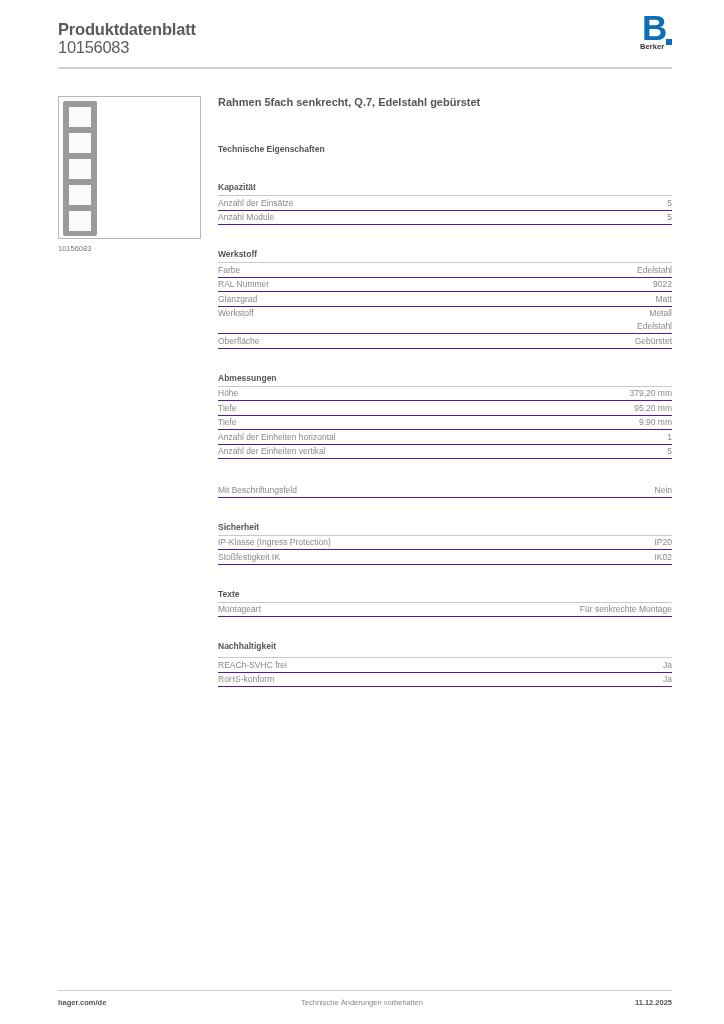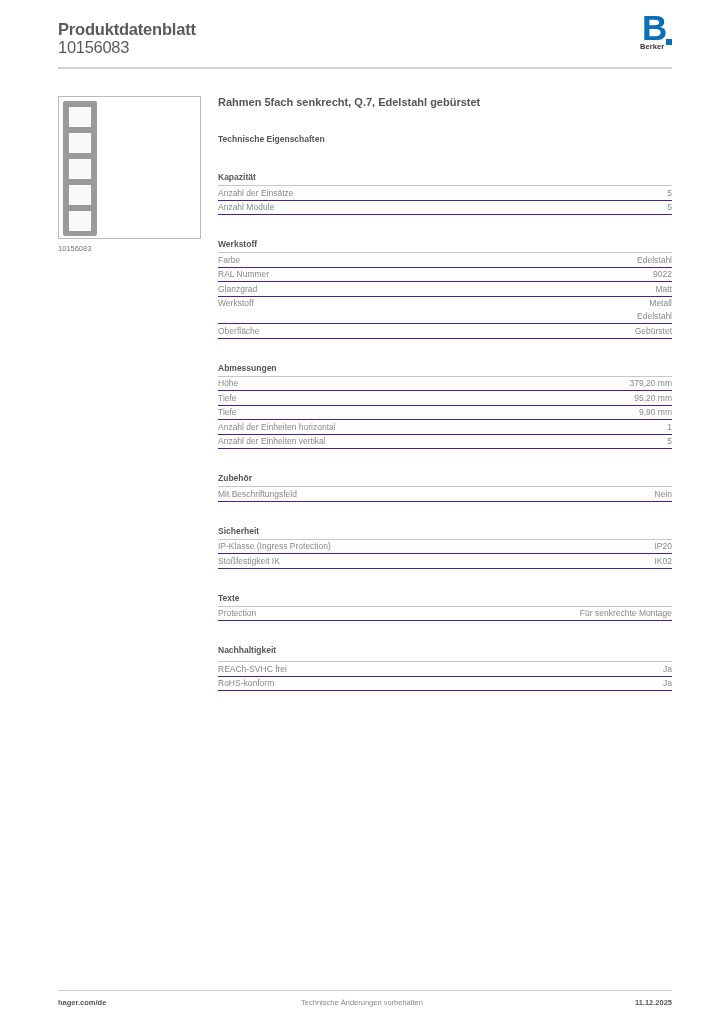--- a/index.html
+++ b/index.html
@@ -13,21 +13,21 @@
   .logo-dot { position: absolute; left: 26px; top: 25px; width: 6px; height: 6px; background: #0a6fb4; }
   .logo-text { position: absolute; left: 0px; top: 28px; font-size: 7.5px; font-weight: bold; color: #333; letter-spacing: 0.1px; }
 
   .img-box { position: absolute; left: 58px; top: 96px; width: 143px; height: 143px; border: 1px solid #b9b9b9; box-sizing: border-box; }
   .frame { position: absolute; left: 4px; top: 4px; width: 34px; height: 135px; background: #9a9a9a; border-radius: 2px; }
   .frame .slot { position: absolute; left: 6px; width: 22px; height: 20px; background: #fafafa; }
   .img-caption { position: absolute; left: 58px; top: 244px; font-size: 7.5px; color: #777; }
 
   .content { position: absolute; left: 218px; top: 96px; width: 454px; }
   .product-name { font-size: 11px; font-weight: bold; color: #555; height: 14px; }
-  .tech-heading { margin-top: 24px; font-size: 8.5px; font-weight: bold; color: #555; height: 14px; }
+  .tech-heading { margin-top: 34px; font-size: 8.5px; font-weight: bold; color: #555; height: 14px; }
   .section { margin-top: 24px; }
   .section-title { font-size: 8.5px; font-weight: bold; color: #555; height: 12px; border-bottom: 1px solid #c8c8c8; padding-bottom: 1px; }
   .row { display: flex; justify-content: space-between; font-size: 8.5px; color: #888; border-bottom: 1px solid #4c1d95; line-height: 13px; padding-top: 0.5px; }
   .row .v { text-align: right; }
   .row.multi .v span { display: block; }
 
   .ftr-line { position: absolute; left: 58px; top: 990px; width: 614px; height: 1px; background: #cfcfcf; }
   .ftr-left { position: absolute; left: 58px; top: 998px; font-size: 7.5px; font-weight: bold; color: #555; }
   .ftr-mid { position: absolute; left: 0; width: 724px; top: 998px; text-align: center; font-size: 7.5px; color: #888; }
   .ftr-right { position: absolute; right: 52px; top: 998px; font-size: 7.5px; font-weight: bold; color: #555; }
@@ -116,21 +116,20 @@
         <span>Anzahl der Einheiten horizontal</span>
         <span class="v">1</span>
       </div>
     <div class="row">
         <span>Anzahl der Einheiten vertikal</span>
         <span class="v">5</span>
       </div>
   </div>
 
   <div class="section">
-    <div class="section-title">Zubehör</div>
     <div class="row">
         <span>Mit Beschriftungsfeld</span>
         <span class="v">Nein</span>
       </div>
   </div>
 
   <div class="section">
     <div class="section-title">Sicherheit</div>
     <div class="row">
         <span>IP-Klasse (Ingress Protection)</span>
@@ -138,21 +137,21 @@
       </div>
     <div class="row">
         <span>Stoßfestigkeit IK</span>
         <span class="v">IK02</span>
       </div>
   </div>
 
   <div class="section">
     <div class="section-title">Texte</div>
     <div class="row">
-        <span>Protection</span>
+        <span>Montageart</span>
         <span class="v">Für senkrechte Montage</span>
       </div>
   </div>
 
   <div class="section">
     <div class="section-title" style="padding-bottom:4px">Nachhaltigkeit</div>
     <div class="row">
         <span>REACh-SVHC frei</span>
         <span class="v">Ja</span>
       </div>

